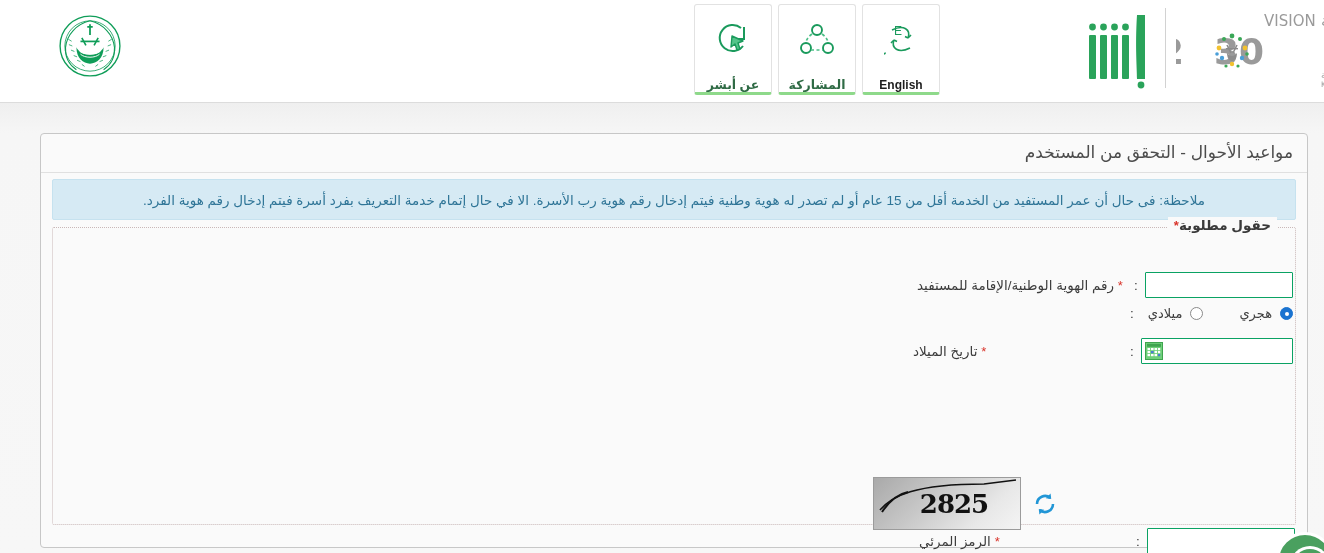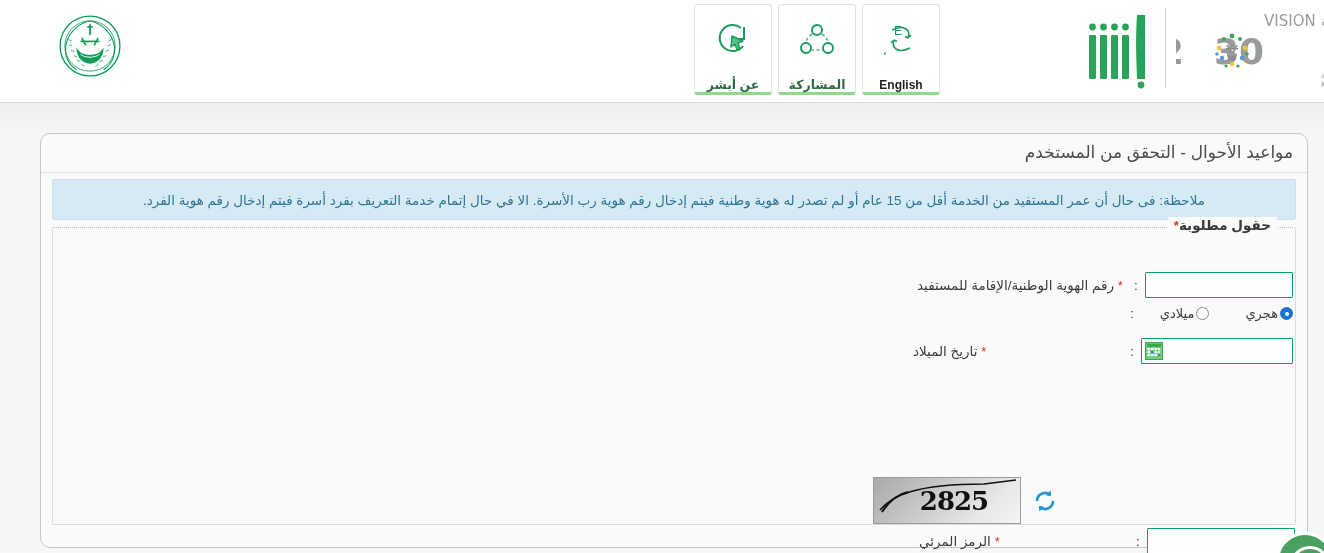--- a/index.html
+++ b/index.html
@@ -82,21 +82,21 @@
     height: 450px;
     background: linear-gradient(to bottom, #efefef 0px, #f6f6f6 30px, #f7f7f7 450px);
   }
   .content-panel {
     position: absolute;
     left: 40px; top: 30px;
     width: 1268px;
     height: 415px;
     background: #fafafa;
     border: 1px solid #c7c7c7;
-    border-radius: 10px;
+    border-radius: 4px;
   }
   .panel-title {
     position: absolute;
     right: 14px; top: 8px;
     font-size: 17px;
     color: #4c4c4c;
     white-space: nowrap;
   }
   .panel-rule {
     position: absolute;
@@ -205,21 +205,21 @@
     flex-direction: row;
     align-items: center;
     gap: 36px;
     width: 152px;
     justify-content: flex-start;
   }
   .radio-opt {
     display: flex;
     flex-direction: row;
     align-items: center;
-    gap: 2px;
+    gap: 8px;
     cursor: pointer;
     white-space: nowrap;
   }
   .radio-box {
     width: 13px; height: 13px;
     border-radius: 50%;
     border: 1px solid #8a8a8a;
     background: #fff;
     flex: none;
     position: relative;
@@ -243,21 +243,21 @@
 
   .captcha-row {
     position: absolute;
     left: 873px; top: 374px;
     display: flex;
     flex-direction: row;
     align-items: center;
     gap: 12px;
   }
   .captcha-img {
-    width: 148px; height: 47px;
+    width: 148px; height: 53px;
     border: 1px solid #9b9b9b;
     background: linear-gradient(135deg, #a9a9a9 0%, #c9c9c9 40%, #e8e8e8 75%, #f4f4f4 100%);
     position: relative;
     overflow: hidden;
     display: flex;
     align-items: center;
     justify-content: center;
   }
   .captcha-text {
     font-family: "DejaVu Serif", serif;

